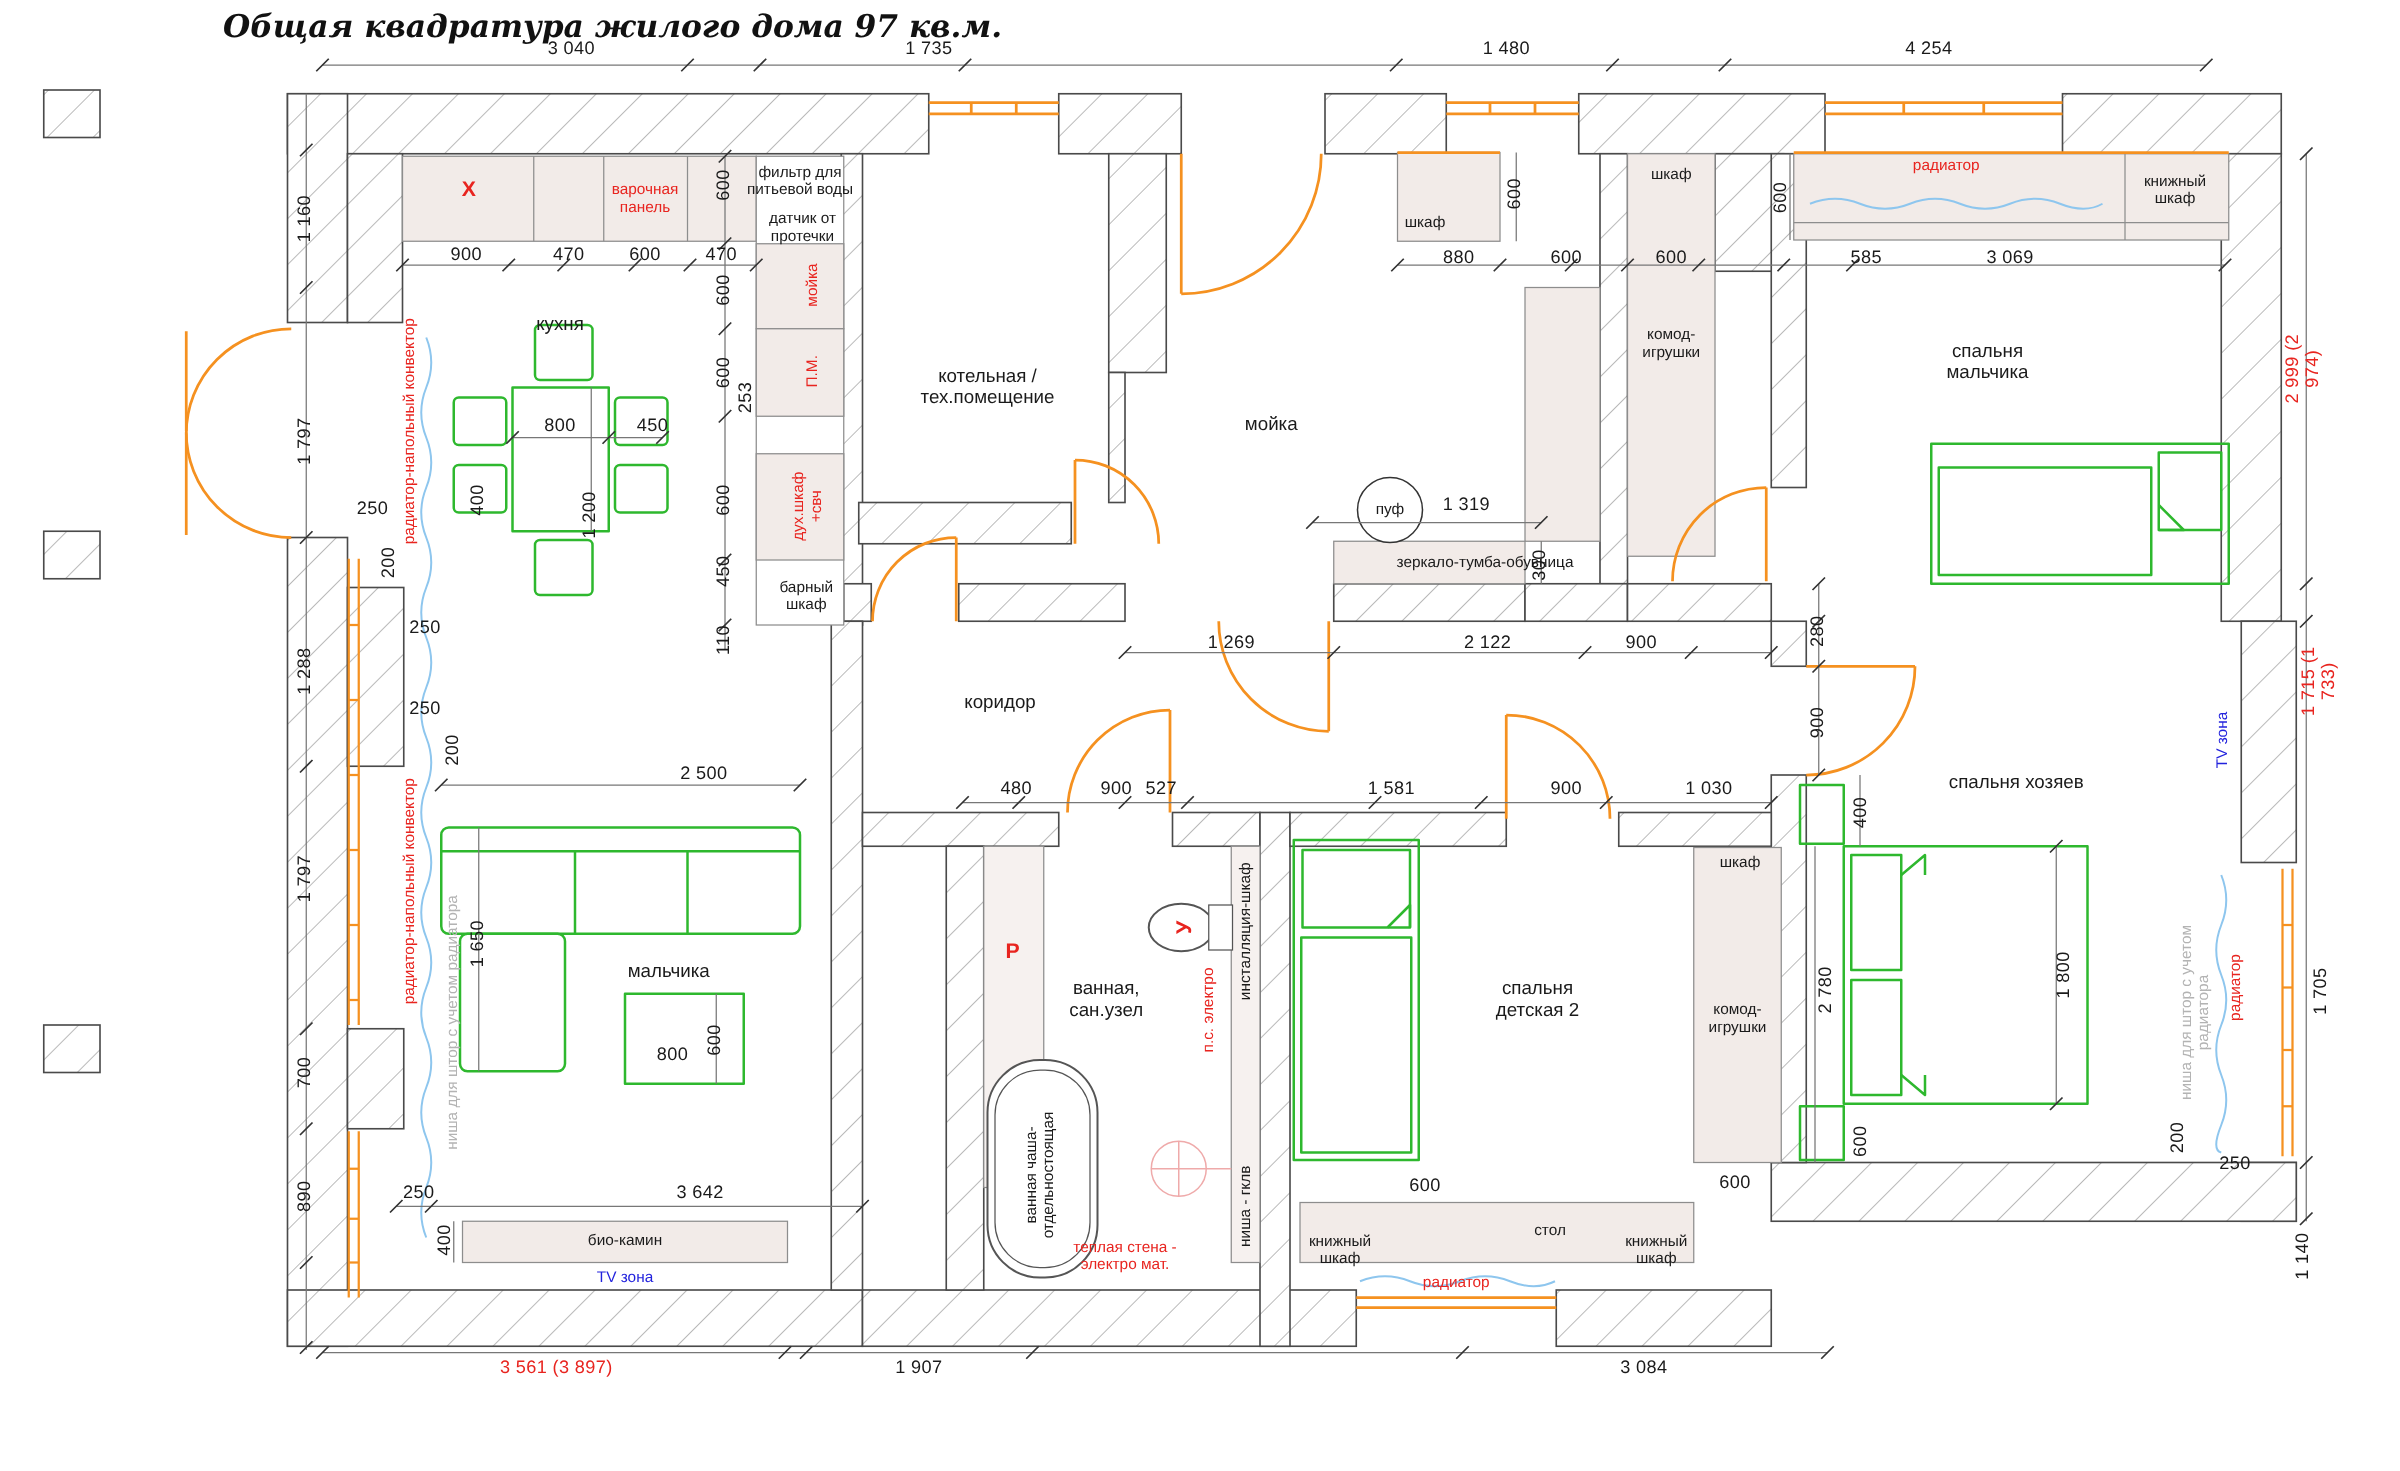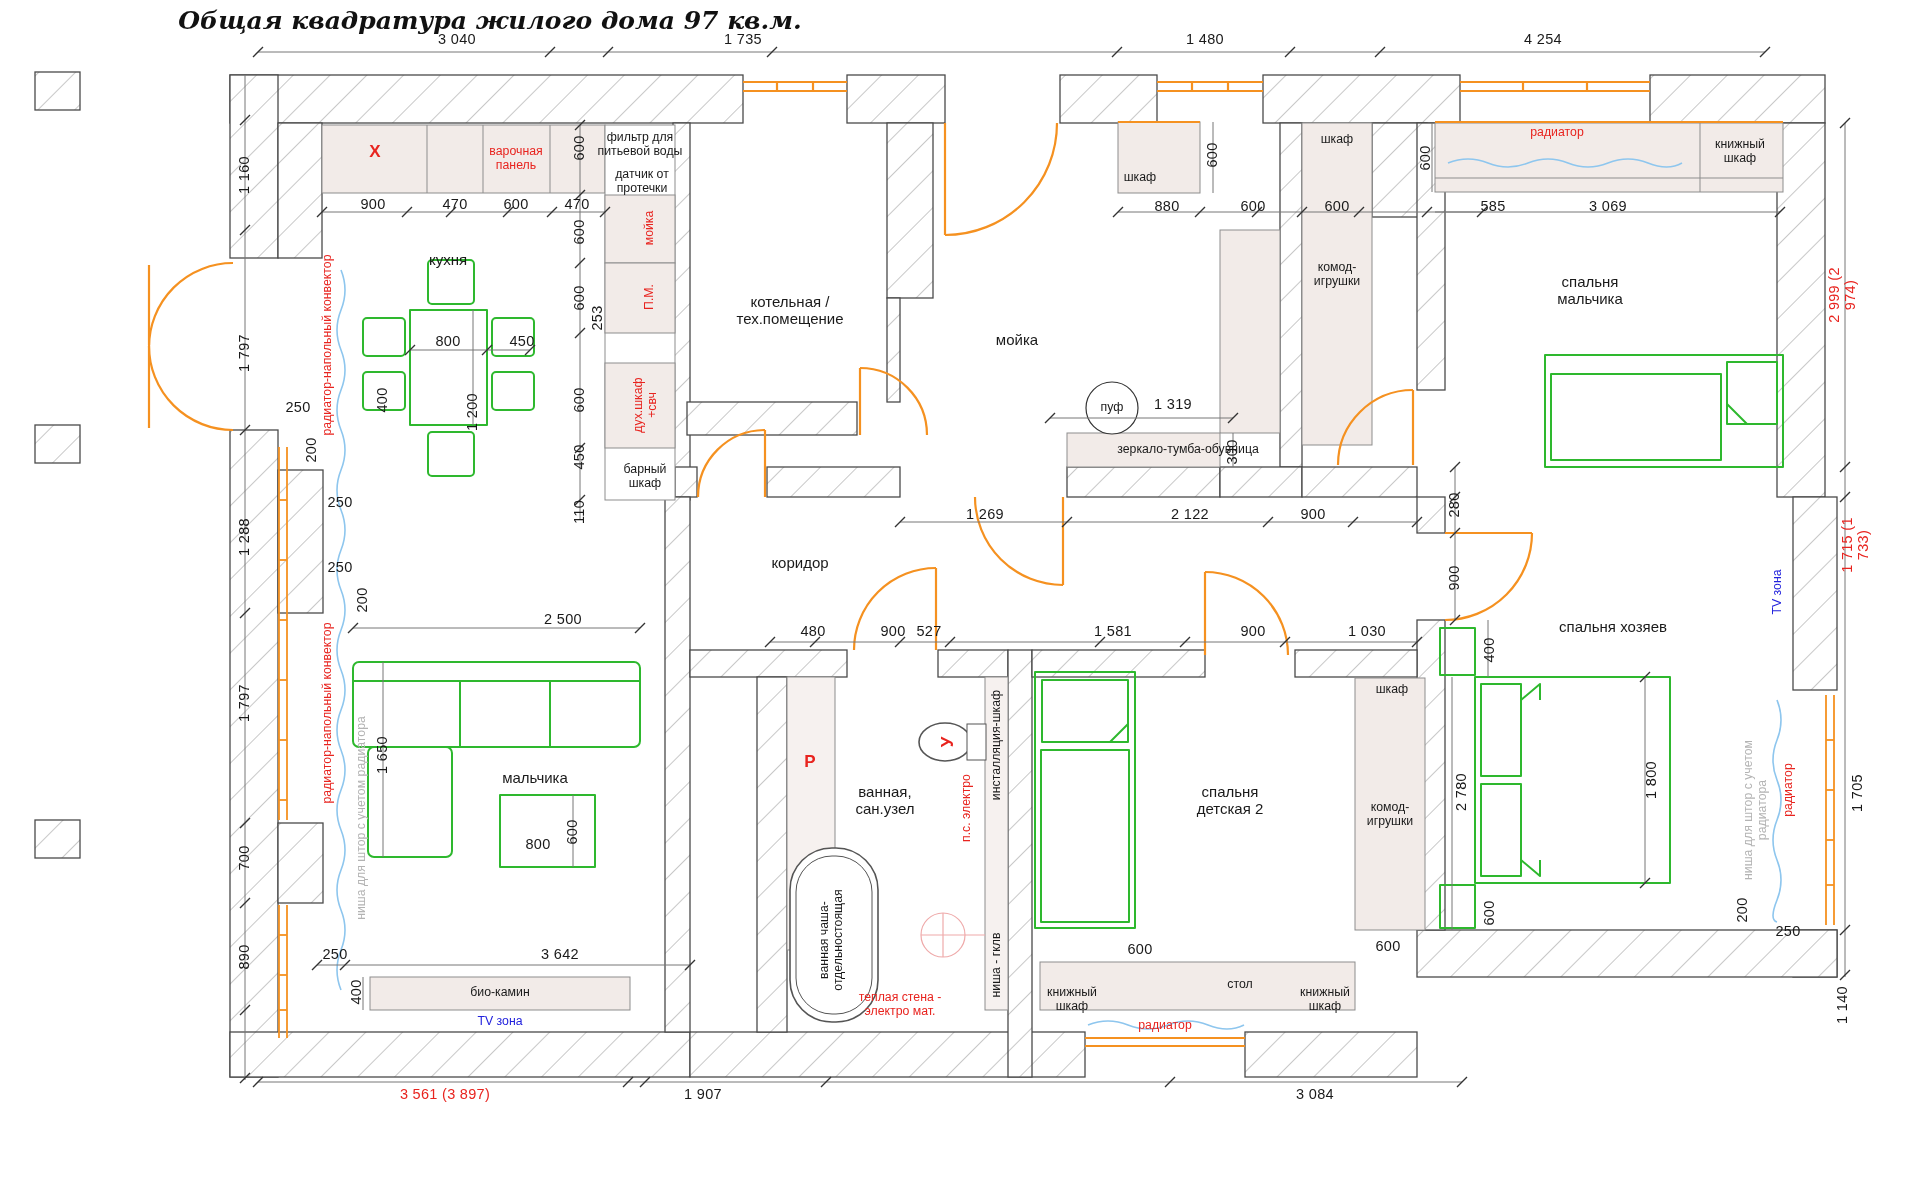--- a/index.html
+++ b/index.html
@@ -256,21 +256,21 @@
   <div class="lb dim v" style="left:245px;top:703px">1 797</div>
   <div class="lb dim v" style="left:245px;top:858px">700</div>
   <div class="lb dim v" style="left:245px;top:957px">890</div>
 
   <div class="lb dim v red" style="left:1843px;top:295px">2 999 (2 974)</div>
   <div class="lb dim v red" style="left:1856px;top:545px">1 715 (1 733)</div>
   <div class="lb dim v" style="left:1858px;top:793px">1 705</div>
   <div class="lb dim v" style="left:1843px;top:1005px">1 140</div>
 
   <div class="lb dim red" style="left:445px;top:1095px">3 561 (3 897)</div>
-  <div class="lb dim" style="left:703px;top:1095px">1 907</div>
+  <div class="lb dim" style="left:735px;top:1095px">1 907</div>
   <div class="lb dim" style="left:1315px;top:1095px">3 084</div>
 
   <div class="lb xx red" style="left:375px;top:152px">X</div>
   <div class="lb sm red" style="left:516px;top:159px">варочная
 панель</div>
   <div class="lb dim" style="left:373px;top:205px">900</div>
   <div class="lb dim" style="left:455px;top:205px">470</div>
   <div class="lb dim" style="left:516px;top:205px">600</div>
   <div class="lb dim" style="left:577px;top:205px">470</div>
   <div class="lb dim v" style="left:580px;top:148px">600</div>

